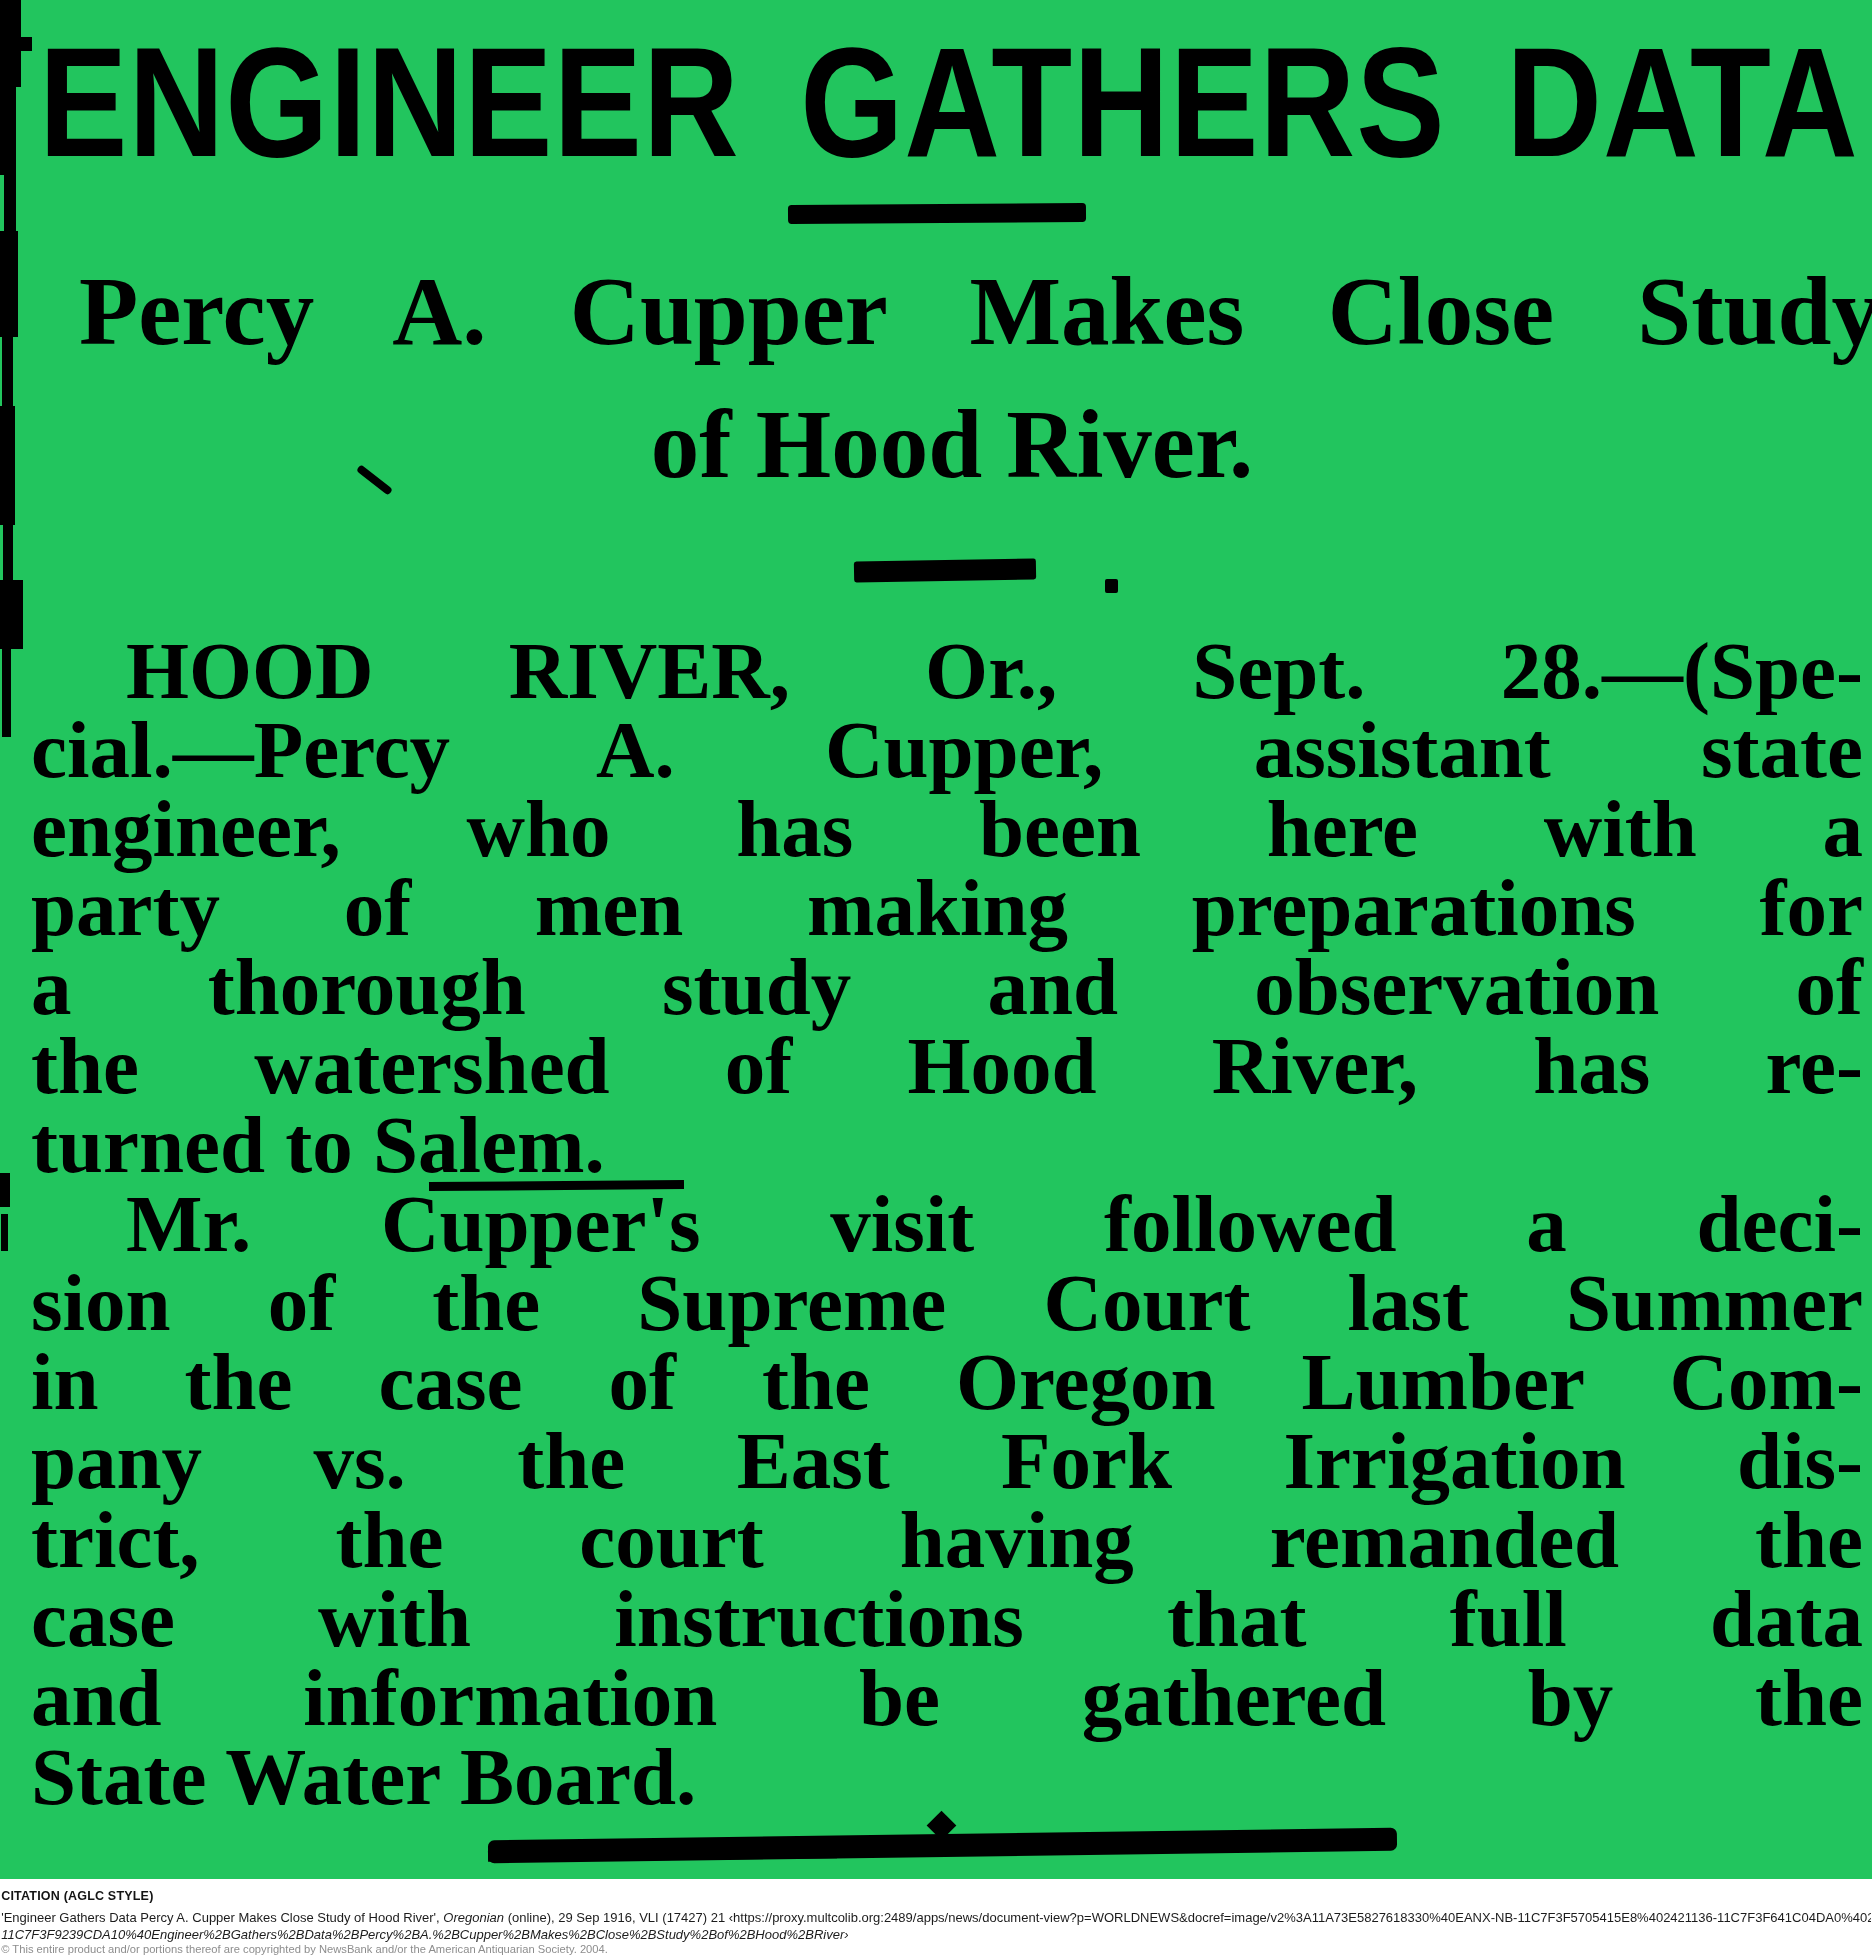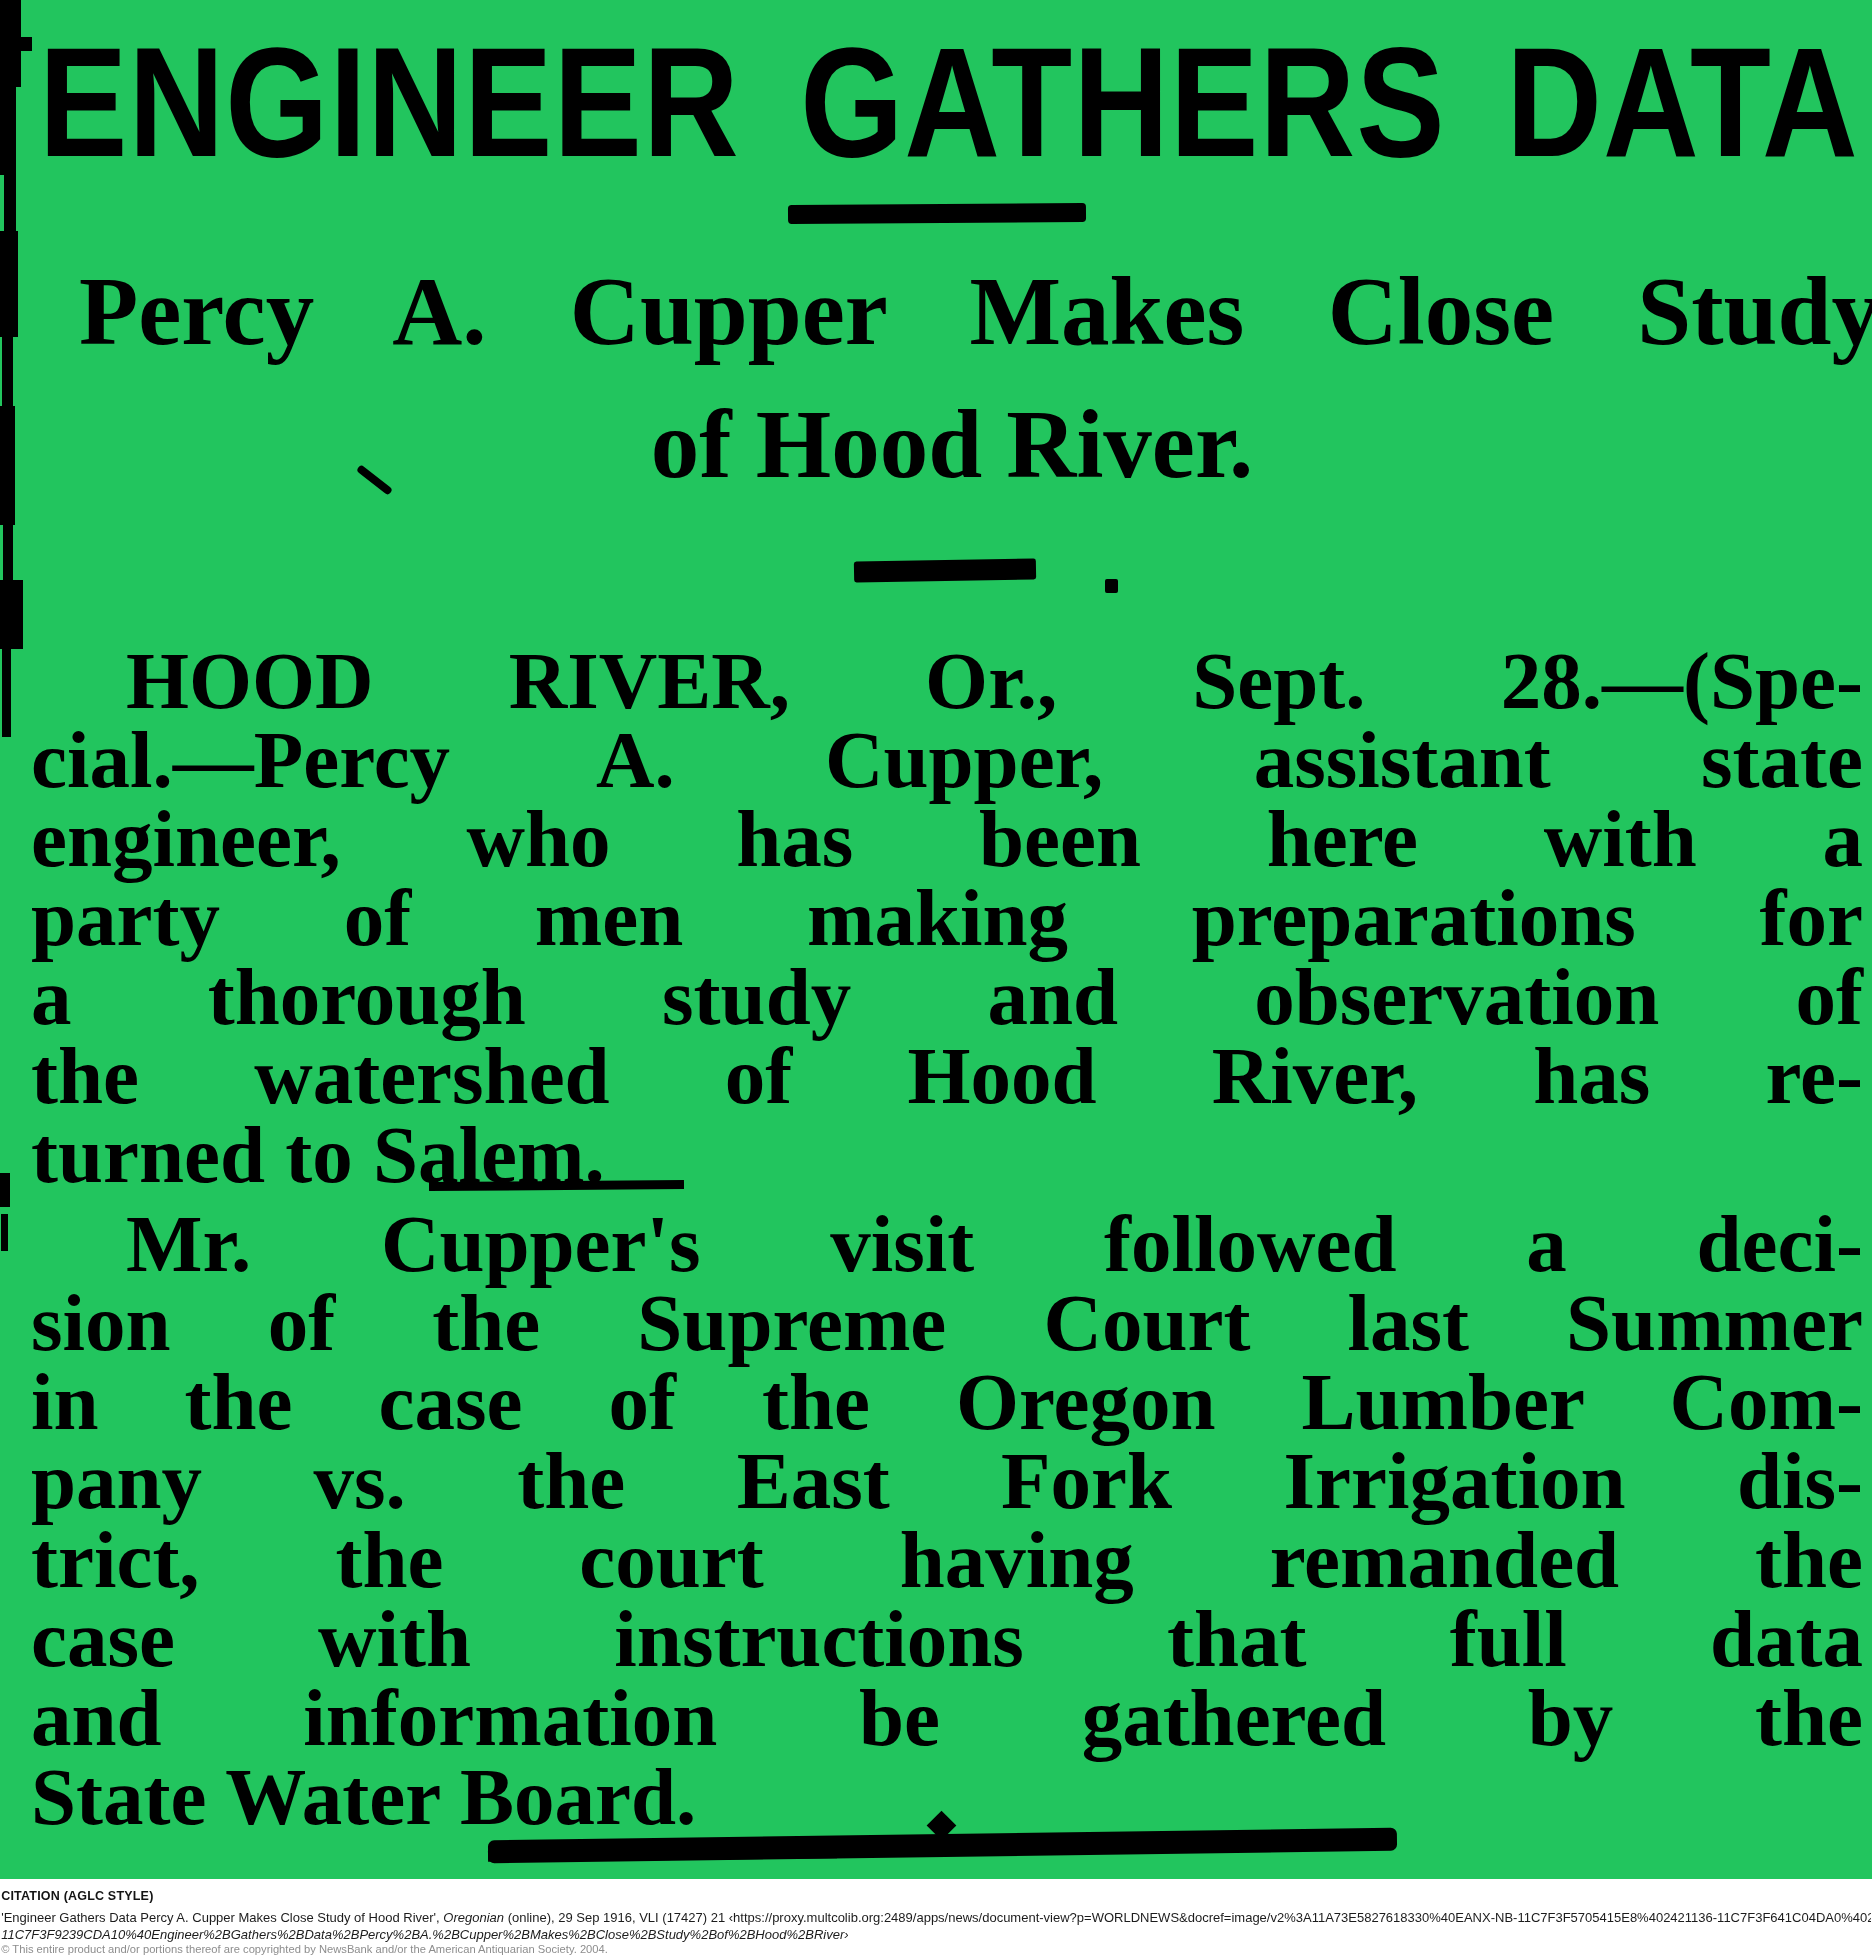--- a/index.html
+++ b/index.html
@@ -32,21 +32,21 @@
   }
   .stray-mark{position:absolute;left:354px;top:476px;width:41px;height:8px;background:#000;border-radius:5px;transform:rotate(38deg);}
   .divider-dash{position:absolute;left:854px;top:560px;width:182px;height:20.6px;background:#000;border-radius:2.5px;transform:rotate(-1deg);}
   .divider-dot{position:absolute;left:1105px;top:579px;width:13px;height:14.4px;background:#000;border-radius:1.9px;}
   
   .bodycol{
     position:absolute;left:31px;top:632px;width:1832px;
     font-weight:bold;font-size:81px;line-height:79px;
   }
   .bl{height:79px;text-align:justify;text-align-last:justify;white-space:normal;overflow:visible;}
-  .bl.first{text-indent:95px;margin-top:10px;}
+  .bl.first{text-indent:95px;}
   .bl.end{text-align:left;text-align-last:left;}
   .salem-underline{position:absolute;left:429px;top:1181px;width:255px;height:9.4px;background:#000;transform:rotate(-0.5deg);}
   
   .orn-bar{position:absolute;left:488px;top:1834px;width:909px;height:22.5px;background:#000;border-radius:6.2px;transform:rotate(-0.8deg);}
   .orn-bar2{position:absolute;left:488px;top:1849px;width:349px;height:11.2px;background:#000;transform:rotate(-0.6deg);}
   .orn-diamond{position:absolute;left:931px;top:1815px;width:21px;height:21px;background:#000;transform:rotate(45deg);}
   
   .cite-header{
     position:absolute;left:1.2px;top:1890px;
     font-family:"Liberation Sans",sans-serif;font-weight:bold;

